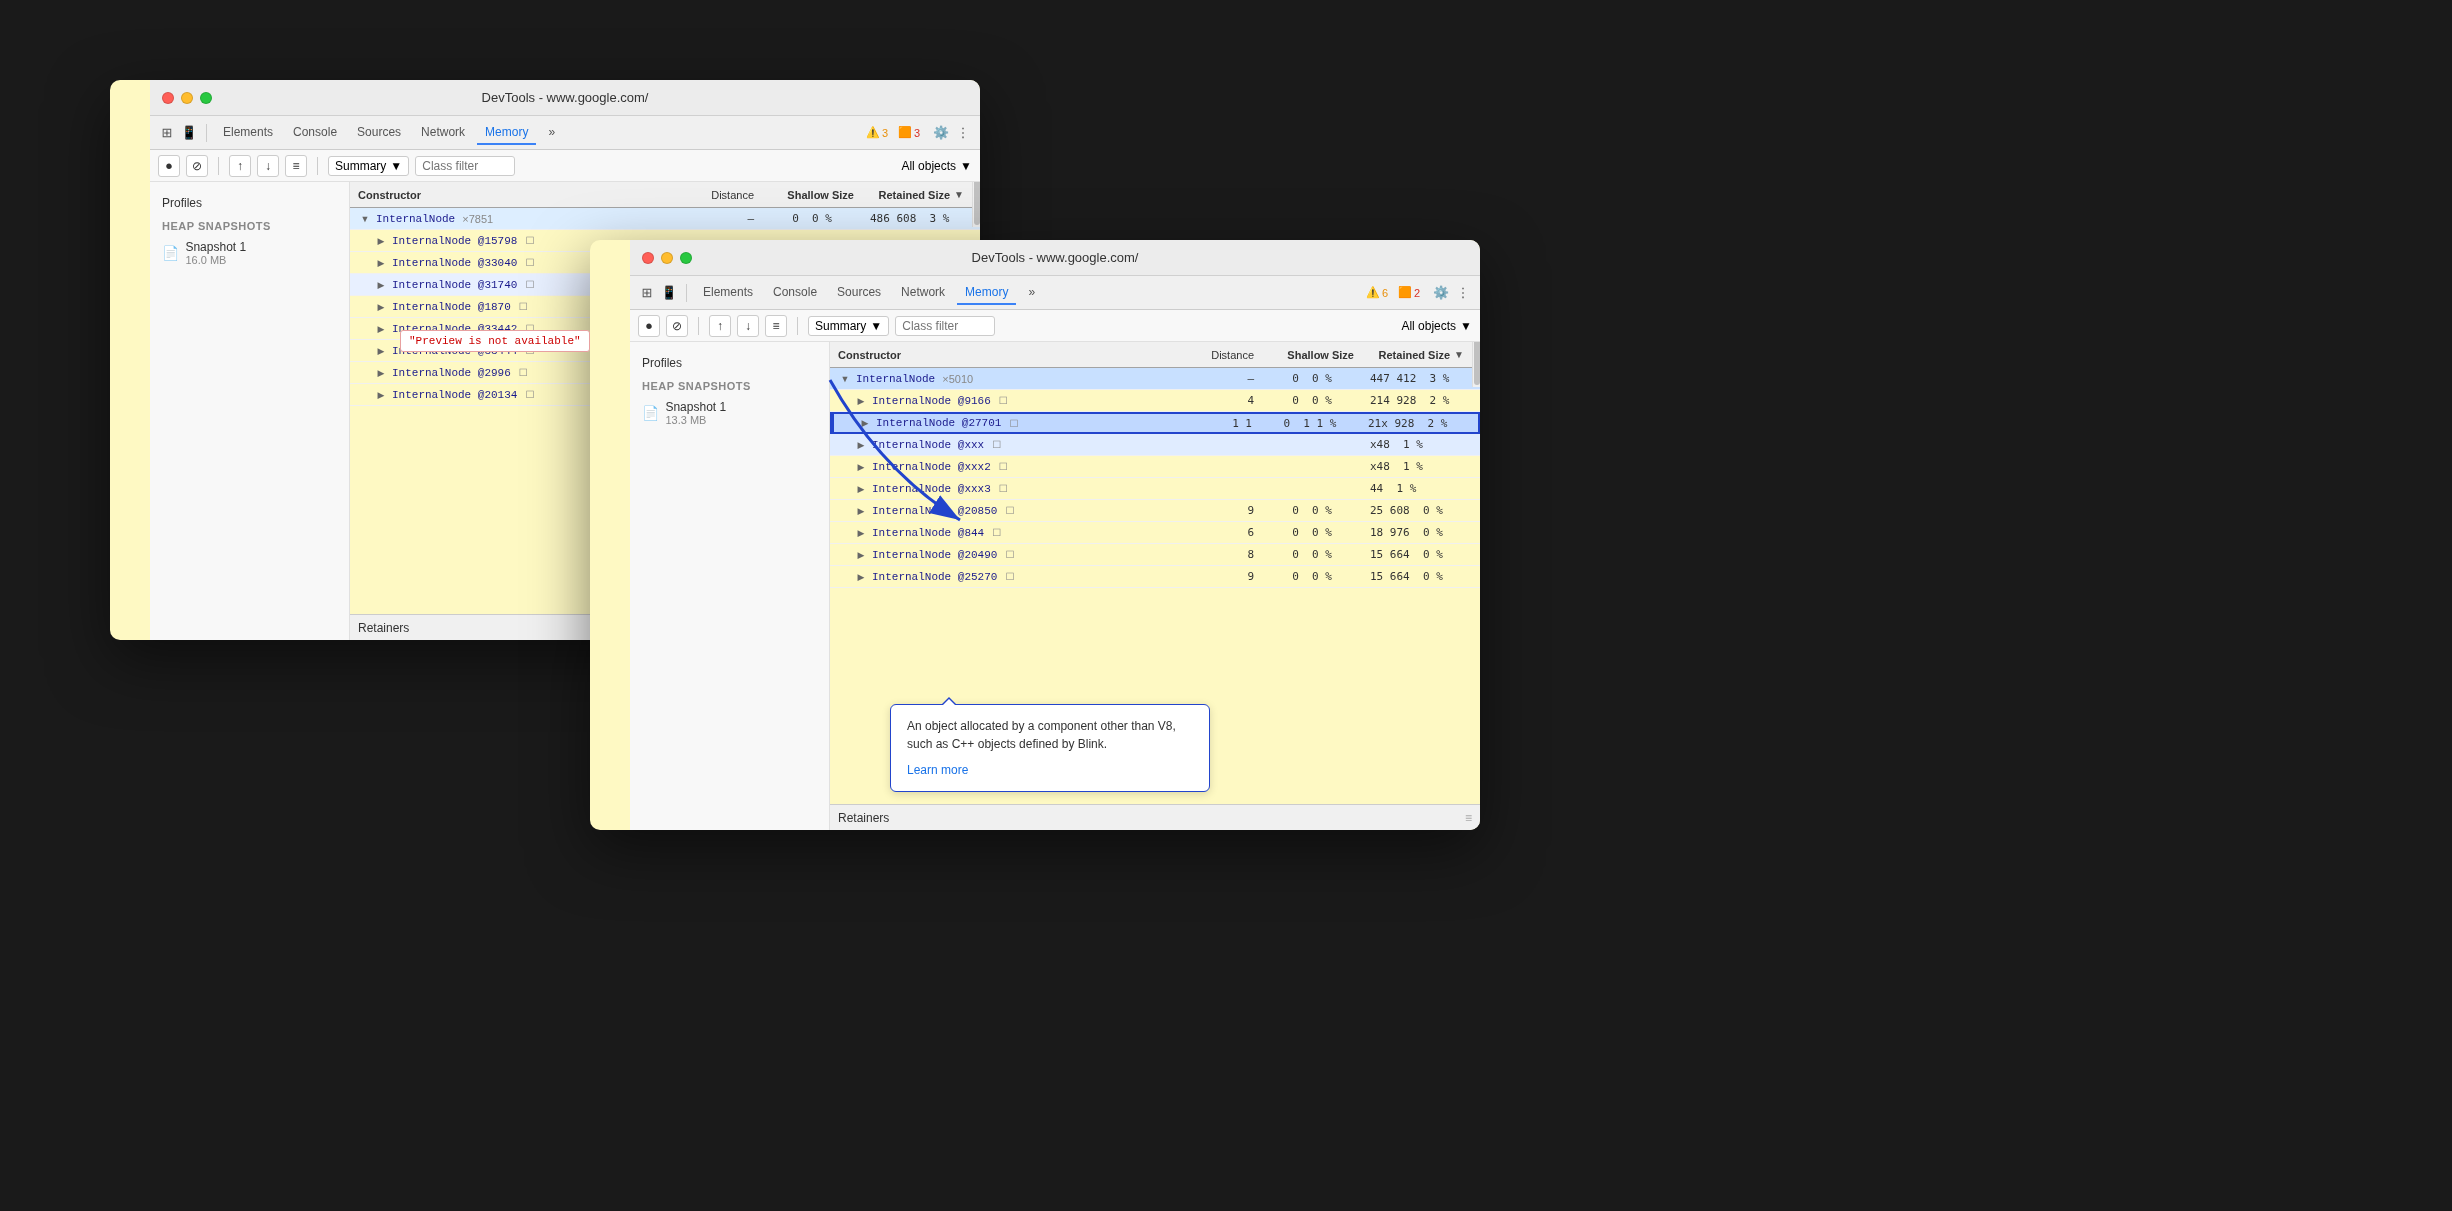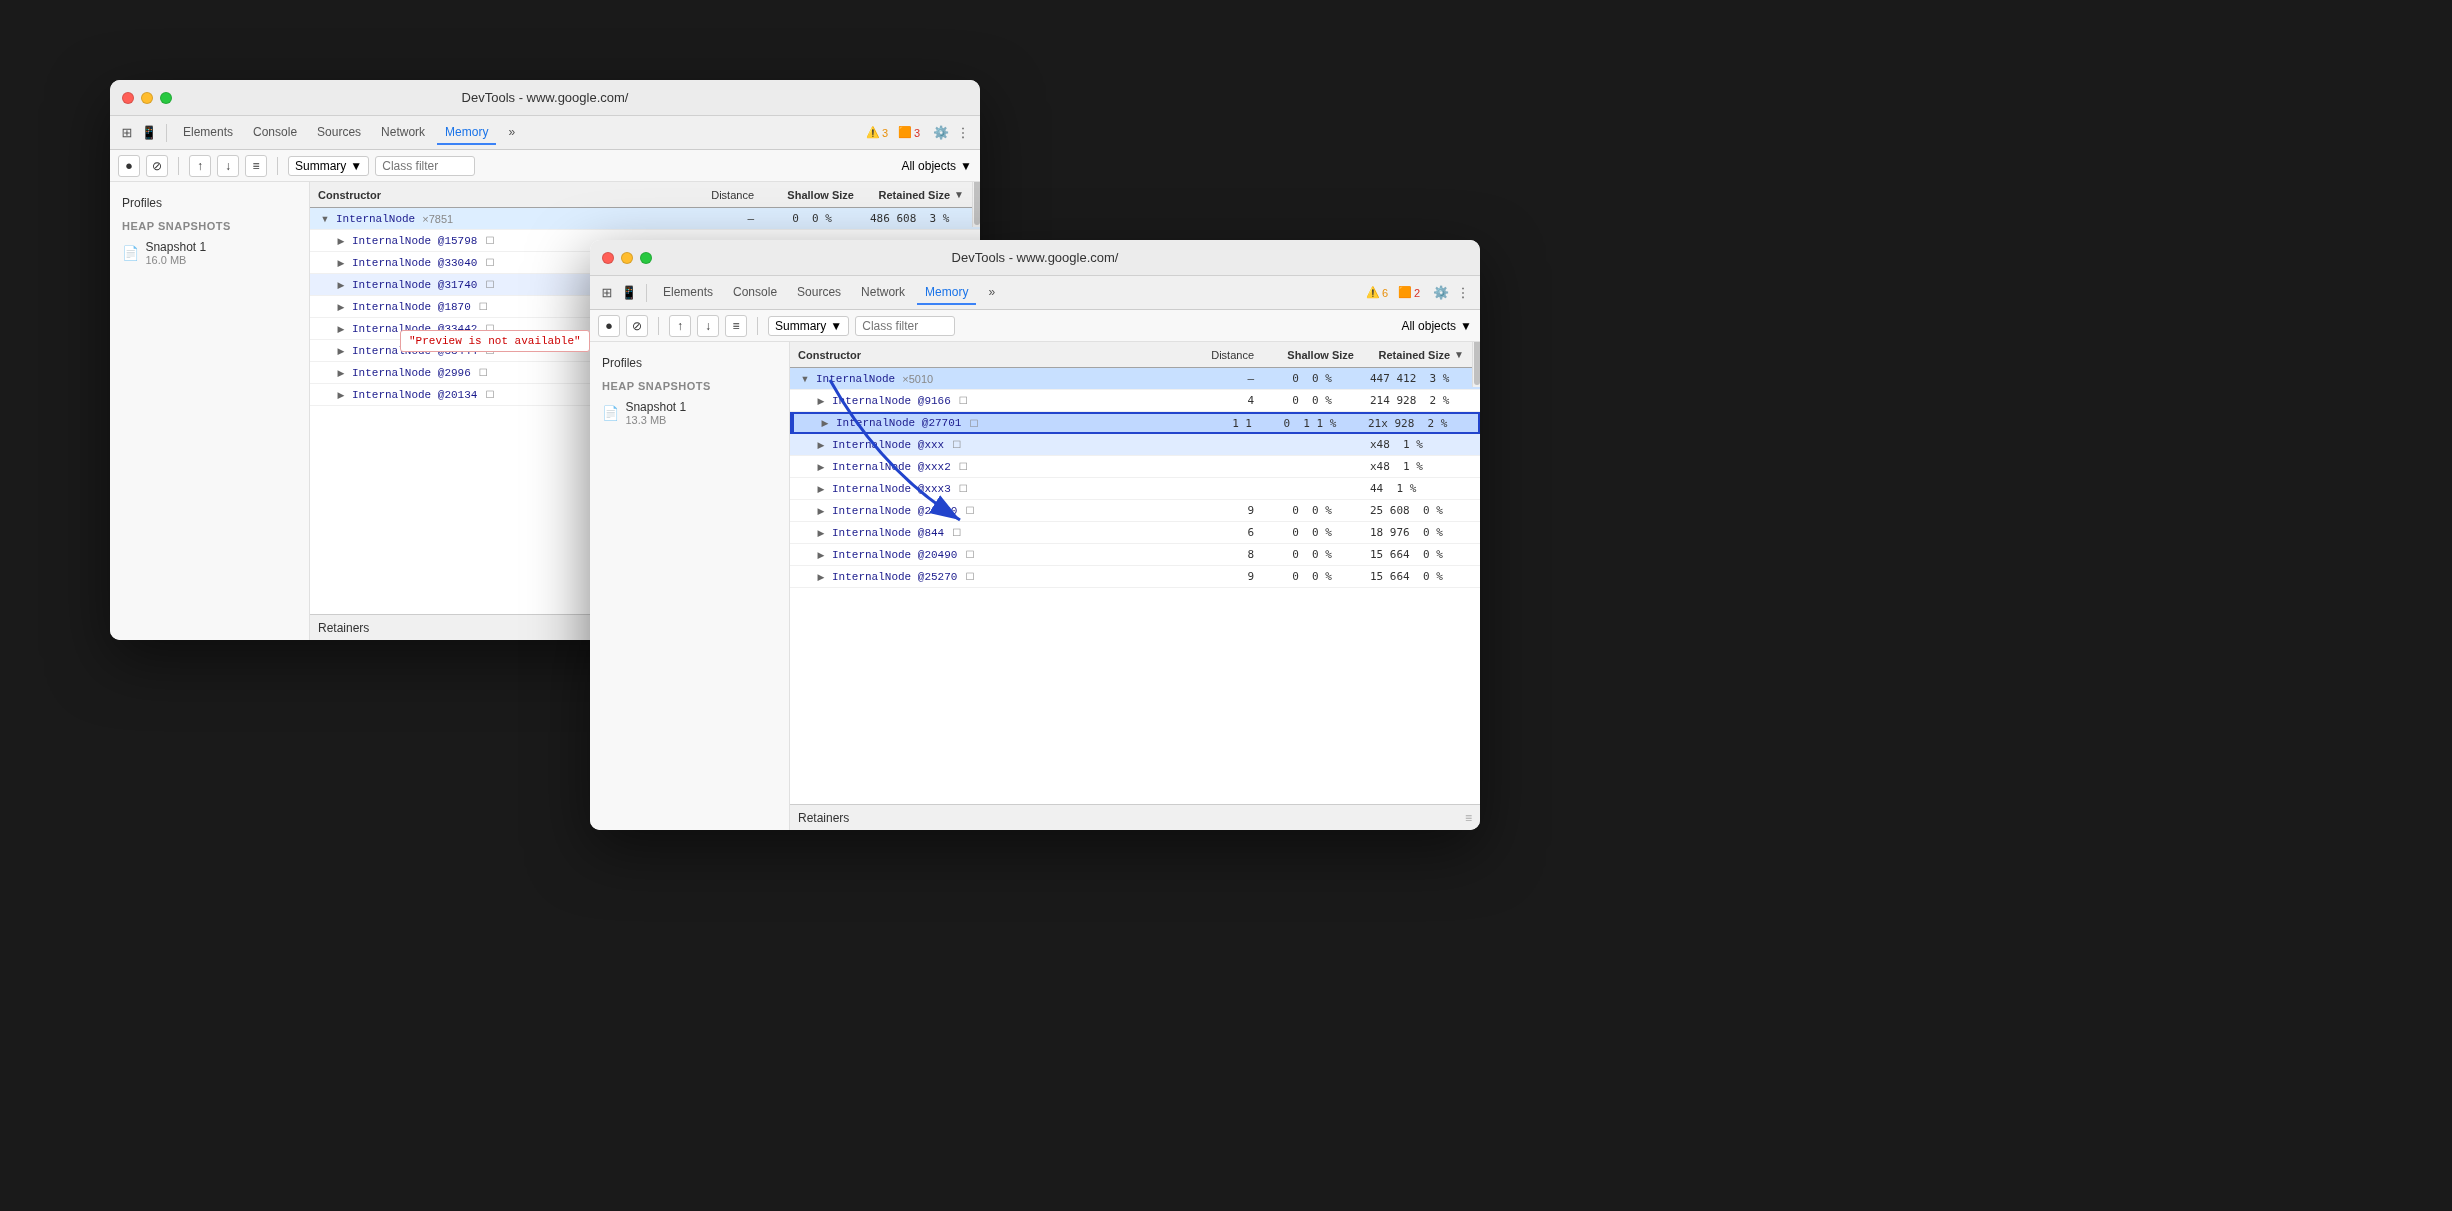--- a/index.html
+++ b/index.html
@@ -10,25 +10,26 @@
       width: 2452px;
       height: 1211px;
       display: flex;
       align-items: center;
       justify-content: center;
       position: relative;
     }
 
     
     .devtools-window {
-      background: #ffffff;
+      background: #fef9c3;
       border-radius: 10px;
       box-shadow: 0 20px 60px rgba(0,0,0,0.5);
       overflow: hidden;
       position: absolute;
+      padding-left: 40px;
     }
 
     .window-back {
       width: 870px;
       height: 560px;
       top: 80px;
       left: 110px;
     }
 
     .window-front {
@@ -833,15 +834,22 @@
           <div class="row-retained">15 664&nbsp;&nbsp;0 %</div>
           <div style="width:8px;"></div>
         </div>
       </div>
 
       <div class="retainers-bar" style="display:flex;justify-content:space-between;">
         <span>Retainers</span>
         <span style="color:#aaa;">≡</span>
       </div>
 
+      <div class="tooltip-box" style="bottom:38px;left:60px;z-index:50;border:1.5px solid #2244cc;border-radius:6px;">
+        <p style="margin-bottom:8px;line-height:1.5;">An object allocated by a component other than V8, such as C++ objects defined by Blink.</p>
+        <a class="tooltip-learn-more">Learn more</a>
+        
+        <div style="position:absolute;top:-8px;left:50px;width:0;height:0;border-left:8px solid transparent;border-right:8px solid transparent;border-bottom:8px solid #2244cc;"></div>
+        <div style="position:absolute;top:-6px;left:51px;width:0;height:0;border-left:7px solid transparent;border-right:7px solid transparent;border-bottom:7px solid #fff;"></div>
+      </div>
     </div>
   </div>
 </div>
 
 </body></html>

